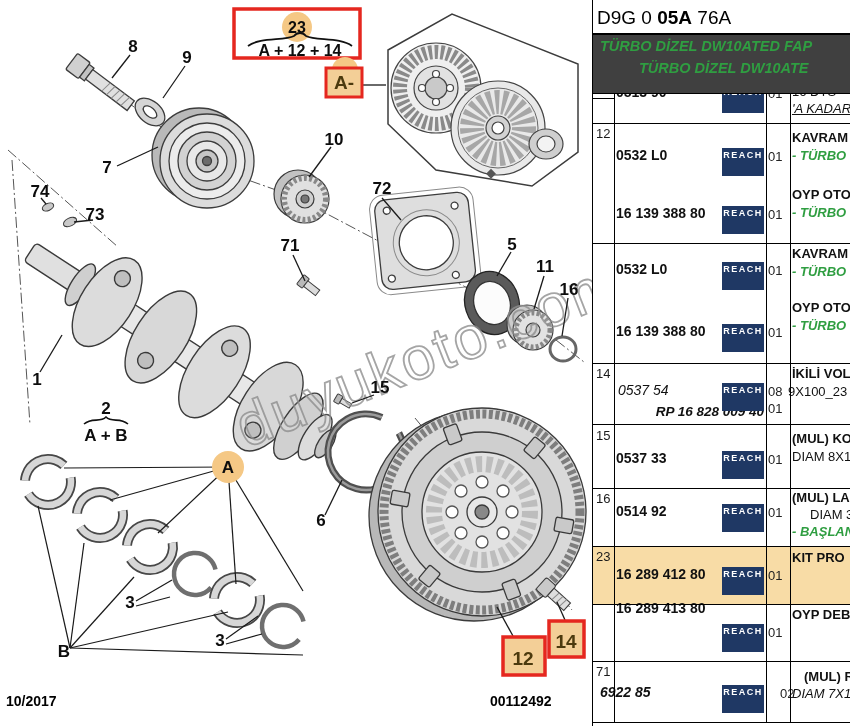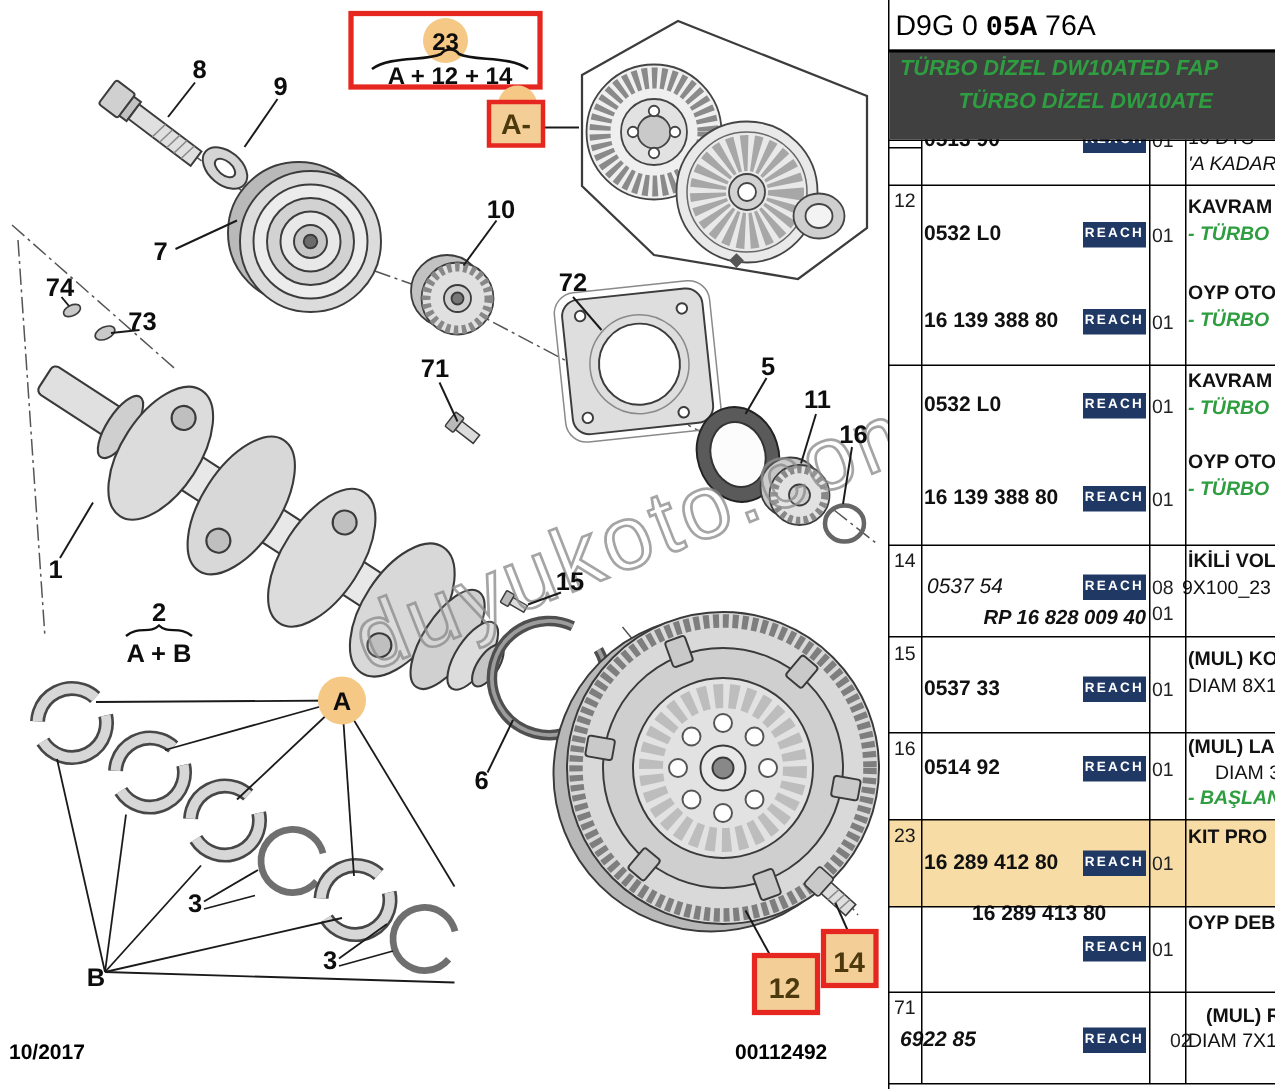--- a/index.html
+++ b/index.html
@@ -2,33 +2,33 @@
 <html><head>
 <meta charset="utf-8">
 <style>
   html,body{margin:0;padding:0;background:#fff;}
   .page{position:relative;width:850px;height:726px;background:#fff;overflow:hidden;
         font-family:"Liberation Sans", sans-serif;}
   
   .panel{position:absolute;left:592px;top:0;width:258px;height:726px;overflow:hidden;background:#fff;}
   .t{position:absolute;white-space:nowrap;color:#111;}
   .hdr{font-size:19px;color:#000;}
-  .hdr b{font-weight:bold;font-family:Liberation Mono, monospace;}
+  .hdr b{font-weight:bold;}
   .sub-band{position:absolute;left:1px;top:33px;width:257px;height:60px;background:#404040;z-index:6;}
   .green{color:#2f9e41;font-style:italic;font-weight:bold;font-size:14.5px;}
   .part{font-weight:bold;font-size:14px;}
   .part-it{font-style:italic;font-size:14px;font-weight:normal;}
   .part-rp{font-style:italic;font-weight:bold;font-size:13.5px;text-align:right;width:148px;}
   .ref{font-size:13px;color:#1a1a1a;}
   .qty{font-size:13px;color:#222;}
   .dmain{font-weight:bold;font-size:13px;}
   .dsub{font-size:13px;}
   .dit{font-size:13px;font-style:italic;}
   .dgreen{font-size:13px;font-style:italic;font-weight:bold;color:#2f9e41;}
-  .badge{position:absolute;width:42px;height:17px;background:#1f3864;color:#fff;font-size:9px;
+  .badge{position:absolute;width:42px;height:28px;background:#1f3864;color:#fff;font-size:9px;
          font-weight:bold;letter-spacing:1.5px;text-align:center;line-height:15px;z-index:3;}
   .vline{position:absolute;width:1px;background:#000;z-index:4;}
   .hline{position:absolute;height:1px;background:#000;left:0;width:258px;z-index:4;}
   .hline2{position:absolute;height:2px;background:#000;left:0;width:258px;z-index:7;}
   .rowhl{position:absolute;left:1px;top:546px;width:257px;height:58px;background:#f8dca6;z-index:0;}
   .z1{z-index:2;}
   
   .diagram{position:absolute;left:0;top:0;width:592px;height:726px;}
   svg text{font-family:"Liberation Sans", sans-serif;}
   .lbl{font-size:17px;font-weight:bold;fill:#0d0d0d;text-anchor:middle;}
@@ -363,21 +363,21 @@
     <div class="hline" style="top:488px;"></div>
     <div class="hline" style="top:546px;"></div>
     <div class="hline" style="top:604px;"></div>
     <div class="hline" style="top:661px;"></div>
     <div class="hline" style="top:722px;"></div>
 
     <div class="t part z1" style="left:24px;top:84px;">0513 90</div>
     <div class="badge" style="left:130px;top:85px;">REACH</div>
     <div class="t qty z1" style="left:176px;top:86px;">01</div>
     <div class="t dsub z1" style="left:200px;top:84px;">16 DTS</div>
-    <div class="t dit z1" style="left:200px;top:101px;">'A KADAR</div>
+    <div class="t dit z1" style="left:200px;top:101px;text-decoration:underline;">'A KADAR</div>
 
     <div class="t ref" style="left:4px;top:126px;">12</div>
     <div class="t dmain" style="left:200px;top:130px;">KAVRAM</div>
     <div class="t dgreen" style="left:200px;top:148px;">- TÜRBO</div>
     <div class="t part" style="left:24px;top:147px;">0532 L0</div>
     <div class="badge" style="left:130px;top:148px;">REACH</div>
     <div class="t qty" style="left:176px;top:149px;">01</div>
     <div class="t dmain" style="left:200px;top:187px;">OYP OTO</div>
     <div class="t dgreen" style="left:200px;top:205px;">- TÜRBO</div>
     <div class="t part" style="left:24px;top:205px;">16 139 388 80</div>
@@ -419,25 +419,25 @@
     <div class="badge" style="left:130px;top:504px;">REACH</div>
     <div class="t qty" style="left:176px;top:505px;">01</div>
 
     <div class="t ref" style="left:4px;top:549px;">23</div>
     <div class="t dmain" style="left:200px;top:550px;">KIT PRO</div>
     <div class="t part" style="left:24px;top:566px;">16 289 412 80</div>
     <div class="badge" style="left:130px;top:567px;">REACH</div>
     <div class="t qty" style="left:176px;top:568px;">01</div>
 
     <div class="t dmain" style="left:200px;top:607px;">OYP DEB</div>
-    <div class="t part" style="left:24px;top:600px;margin-left:32px;">16 289 413 80</div>
+    <div class="t part" style="left:24px;top:600px;">16 289 413 80</div>
     <div class="badge" style="left:130px;top:624px;">REACH</div>
     <div class="t qty" style="left:176px;top:625px;">01</div>
 
     <div class="t ref" style="left:4px;top:664px;">71</div>
     <div class="t dmain" style="left:200px;top:669px;margin-left:12px;">(MUL) RD</div>
-    <div class="t dsub" style="left:200px;top:686px;">DIAM 7X1</div>
+    <div class="t dsub" style="left:200px;top:686px;font-style:italic;">DIAM 7X1</div>
     <div class="t part" style="left:8px;top:684px;font-style:italic;">6922 85</div>
     <div class="badge" style="left:130px;top:685px;">REACH</div>
     <div class="t qty" style="left:188px;top:686px;">02</div>
 
   </div>
 </div>
 
 </body></html>

